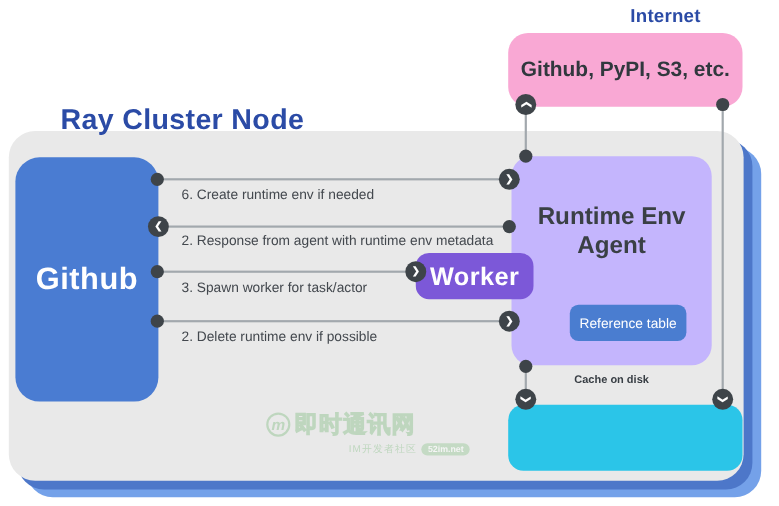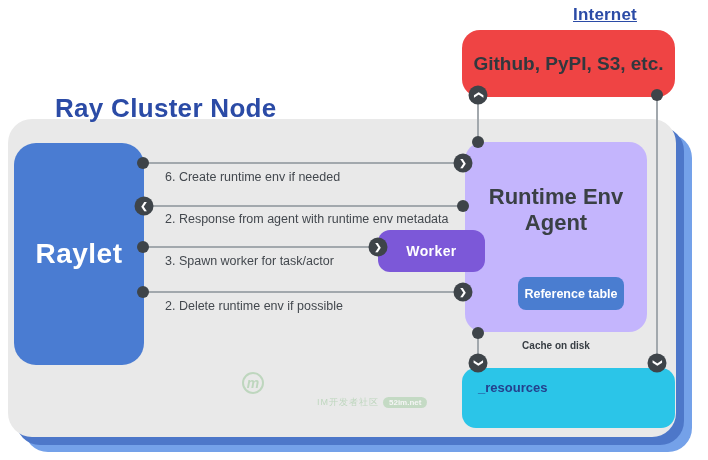--- a/index.html
+++ b/index.html
@@ -6,59 +6,59 @@
   html,body { background:#ffffff; }
   body { font-family:"Liberation Sans", sans-serif; }
   .stage {
     position:relative; width:708px; height:460px; background:#ffffff;
     overflow:hidden; margin:0 auto;
   }
   .abs { position:absolute; }
 
   
   .internet-title {
-    font-size:17px; font-weight:700; color:#2b4ba6; letter-spacing:.2px;text-decoration:underline;
+    font-size:17px; font-weight:700; color:#2b4ba6; letter-spacing:.2px;
   }
   .cluster-title {
     font-size:26px; font-weight:700; color:#2b4ba6; letter-spacing:.3px;
   }
 
   
   .layer { border-radius:24px; }
   .layer-light { background:#74a1e9; }
   .layer-dark  { background:#4d77c9; }
   .container-gray { background:#e9e9e9; border-radius:24px; }
 
   
   .orange-box {
-    background:#ef4444; border-radius:18px;
+    background:#f9a8d4; border-radius:18px;
     display:flex; align-items:center; justify-content:center;
     font-size:19px; font-weight:700; color:#31383e;
   }
   .raylet-box {
     background:#4a7cd2; border-radius:22px;
     display:flex; align-items:center; justify-content:center;
     font-size:28px; font-weight:700; color:#ffffff; letter-spacing:.5px;
   }
   .agent-box {
     background:#c4b5fd; border-radius:18px; text-align:center;
   }
   .agent-title {
     padding:42px 14px 0 14px;
     font-size:22px; line-height:1.18; font-weight:700; color:#3a4045;
   }
   .ref-btn {
     background:#4a7dd0; border-radius:8px;
     display:flex; align-items:center; justify-content:center;
-    font-size:12.5px; font-weight:700; color:#ffffff;
+    font-size:12.5px; font-weight:400; color:#ffffff;
   }
   .worker-box {
     background:#7c58d8; border-radius:12px;
     display:flex; align-items:center; justify-content:center;
-    font-size:14px; font-weight:700; color:#ffffff; letter-spacing:.4px;
+    font-size:23px; font-weight:700; color:#ffffff; letter-spacing:.4px;
   }
   .cyan-box {
     background:#2bc5e8; border-radius:14px;
     padding:12px 14px 0 16px;
     font-size:13px; line-height:1.3; font-weight:700; color:#24408d;
   }
   .cache-label {
     font-size:10px; font-weight:700; color:#383e44; text-align:center;
   }
 
@@ -115,21 +115,21 @@
   <div class="vline" style="left:477px; top:333px; height:30px;"></div>
 
   <div class="abs internet-title" style="left:535px; top:5px; width:140px; text-align:center;">Internet</div>
   <div class="abs cluster-title" style="left:55px; top:69px;margin-top:24px;">Ray Cluster Node</div>
 
   <div class="abs orange-box" style="left:462px; top:30px; width:213px; height:67px;">
     <span>Github, PyPI, S3, etc.</span>
   </div>
 
   <div class="abs raylet-box" style="left:14px; top:143px; width:130px; height:222px;">
-    <span>Raylet</span>
+    <span>Github</span>
   </div>
 
   <div class="abs agent-box" style="left:465px; top:142px; width:182px; height:190px;">
     <div class="agent-title">Runtime Env Agent</div>
   </div>
   <div class="abs ref-btn" style="left:518px; top:277px; width:106px; height:33px;">
     <span>Reference table</span>
   </div>
 
   <div class="hline" style="left:143px; top:162px; width:320px;"></div>
@@ -143,21 +143,20 @@
 
   <div class="hline" style="left:143px; top:291px; width:320px;"></div>
   <div class="flow-label" style="left:165px; top:299px;">2. Delete runtime env if possible</div>
 
   <div class="abs worker-box" style="left:378px; top:230px; width:107px; height:42px;">
     <span>Worker</span>
   </div>
 
   <div class="abs cache-label" style="left:465px; top:340px; width:182px;">Cache on disk</div>
   <div class="abs cyan-box" style="left:462px; top:368px; width:213px; height:60px;">
-    <div>_resources</div>
   </div>
 
   <div class="node-dot" style="left:657px; top:95px;"></div>
   <div class="node-dot" style="left:478px; top:142px;"></div>
   <div class="node-dot" style="left:478px; top:333px;"></div>
   <div class="node-dot" style="left:143px; top:163px;"></div>
   <div class="node-dot" style="left:463px; top:206px;"></div>
   <div class="node-dot" style="left:143px; top:247px;"></div>
   <div class="node-dot" style="left:143px; top:292px;"></div>
 
@@ -179,20 +178,21 @@
   <div class="node-chev chev-down" style="left:478px; top:363px;">
     <span>❯</span>
     </div>
   <div class="node-chev chev-down" style="left:657px; top:363px;">
     <span>❯</span>
     </div>
 
   <div class="watermark" style="left:242px; top:372px;">
     <div class="wm-row">
       <div class="wm-logo">m</div>
+      <div class="wm-title">即时通讯网</div>
     </div>
     <div class="wm-sub">
       <span class="wm-sub-text">IM开发者社区</span>
       <span class="wm-badge">52im.net</span>
     </div>
   </div>
 
 </div>
 
 </body></html>

